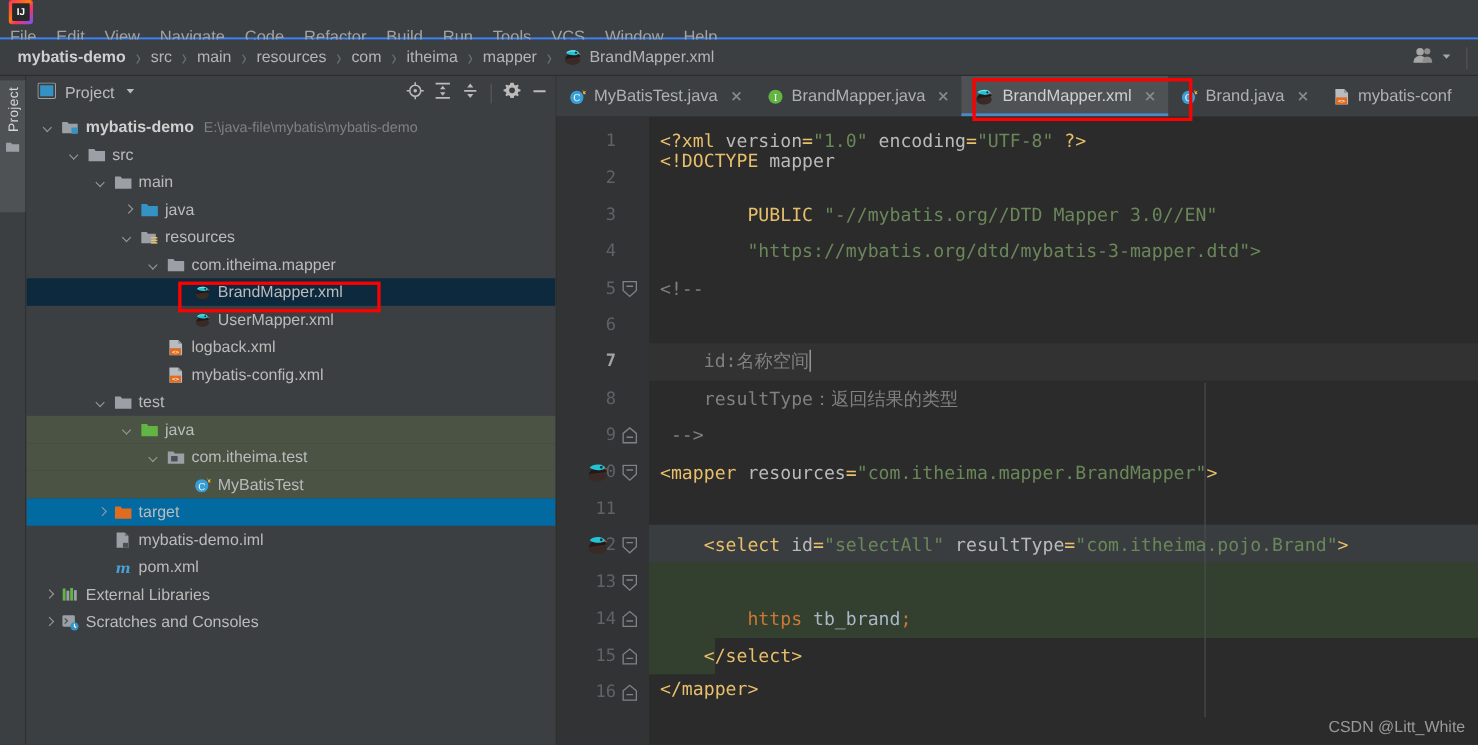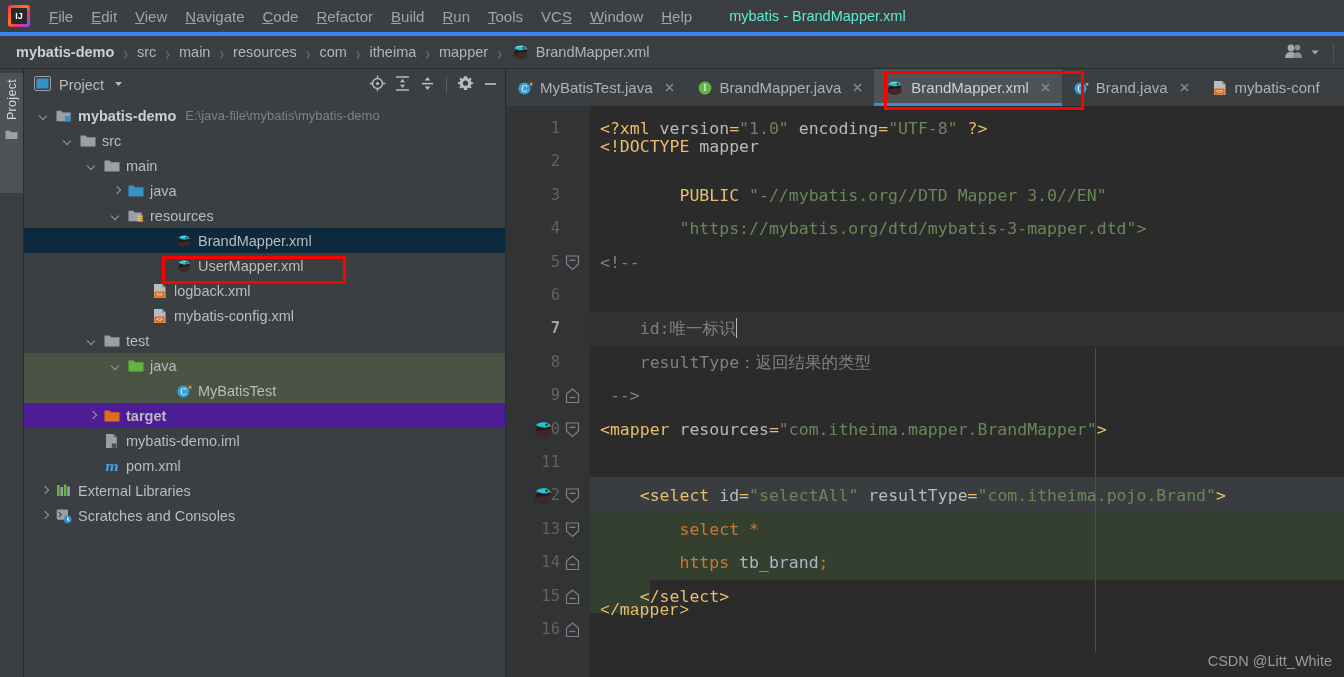--- a/index.html
+++ b/index.html
@@ -8,22 +8,23 @@
     background: #3c3f41;
     font-family: "Liberation Sans", sans-serif;
     overflow: hidden;
     -webkit-font-smoothing: antialiased;
   }
   .app { position: relative; width: 1344px; height: 677px; background: #3c3f41; }
 
   
   .menubar {
     position: absolute; left: 0; top: 0; width: 1344px; height: 36px;
-    background: #3c3f41; display: flex; align-items: center;
-    border-bottom: 4px solid #3b82f6;
+    background: #3c3f41; display: flex; 
+    border-bottom: 2px solid #3b82f6;
+    flex-direction: column;
   }
   .ij-logo {
     width: 22px; height: 22px; margin-left: 8px; margin-right: 10px;
     border-radius: 3px; position: relative; overflow: hidden;
     background: linear-gradient(135deg,#fe315d 0%,#f97a12 45%,#fe315d 60%,#6b57ff 100%);
     flex: 0 0 auto;
   }
   .ij-logo .inner {
     position: absolute; left: 3px; top: 3px; right: 3px; bottom: 3px;
     background: #27282c; border-radius: 1px;
@@ -102,21 +103,21 @@
   }
   .trow {
     height: 25px; display: flex; align-items: center; white-space: nowrap;
     cursor: default; position: relative;
   }
   .trow .label { color: #bbbbbb; font-size: 14.5px; }
   .trow .label.bold { font-weight: bold; color: #cfcfcf; }
   .trow .sub { color: #808080; font-size: 13px; margin-left: 9px; }
   .trow.selected { background: #0d293e; }
   .trow.tinted-green { background: #4b5345; }
-  .trow.tinted-brown { background: #4c1d95; font-weight: bold; }
+  .trow.tinted-brown { background: #0369a1; }
   .arrow {
     width: 13px; height: 13px; display: inline-block; position: relative;
     flex: 0 0 13px;
   }
   .arrow.right::before, .arrow.down::before {
     content: ""; position: absolute; border-style: solid;
     border-color: #9a9a9a;
   }
   .arrow.right::before {
     left: 4px; top: 2.5px; width: 5px; height: 5px;
@@ -418,20 +419,31 @@
           <span class="ic" style="background: none; display: inline-flex; align-items: center;">
             <svg width="17" height="14" viewBox="0 0 17 14">
               <path d="M0.5 1.5 H5.6 L7 3.3 H14.5 V12.5 H0.5 Z" fill="#9aa0a6"></path>
               <rect x="10" y="6.5" width="6" height="1.4" fill="#e8bf6a"></rect>
               <rect x="10" y="9" width="6" height="1.4" fill="#e8bf6a"></rect>
               <rect x="10" y="11.4" width="6" height="1.4" fill="#e8bf6a"></rect>
             </svg>
           </span>
           <span class="label">resources</span>
         </div>
+        <div class="trow">
+          <span class="ind" style="width: 110px;"></span>
+          <span class="arrow down"></span>
+          <span class="ind" style="width: 5px;"></span>
+          <span class="ic" style="background: none; display: inline-flex; align-items: center;">
+            <svg width="16" height="14" viewBox="0 0 16 14">
+              <path d="M0.5 1.5 H5.6 L7 3.3 H15.5 V12.5 H0.5 Z" fill="#9aa0a6"></path>
+            </svg>
+          </span>
+          <span class="label">com.itheima.mapper</span>
+        </div>
         <div class="trow selected">
           <span class="ind" style="width: 134px;"></span>
           <span class="arrow "></span>
           <span class="ind" style="width: 5px;"></span>
           <span class="ic" style="background: none; display: inline-flex; align-items: center;">
             <svg width="19" height="16" viewBox="0 0 19 16">
               <ellipse cx="9.5" cy="10.5" rx="7" ry="4.6" fill="#3a2a26"></ellipse>
               <path d="M2.8 9.5 C4 5.5 8 3.2 12 3.6 C15 3.9 16.8 5.6 16.4 7.6 Z" fill="#241916"></path>
               <path d="M3.5 4.2 C6 1.2 11.5 1 14.6 3 C15.6 3.6 16 4.6 15.2 5.1 C12.3 6.9 6.6 6.6 3.5 4.2 Z" fill="#22c3d6"></path>
               <path d="M4.5 3.6 C7 1.8 11.5 1.8 14 3.4" stroke="#7fe6f2" stroke-width="1" fill="none"></path>
@@ -499,20 +511,32 @@
         <div class="trow tinted-green">
           <span class="ind" style="width: 86px;"></span>
           <span class="arrow down"></span>
           <span class="ind" style="width: 5px;"></span>
           <span class="ic" style="background: none; display: inline-flex; align-items: center;">
             <svg width="16" height="14" viewBox="0 0 16 14">
               <path d="M0.5 1.5 H5.6 L7 3.3 H15.5 V12.5 H0.5 Z" fill="#62b543"></path>
             </svg>
           </span>
           <span class="label">java</span>
+        </div>
+        <div class="trow tinted-green">
+          <span class="ind" style="width: 110px;"></span>
+          <span class="arrow down"></span>
+          <span class="ind" style="width: 5px;"></span>
+          <span class="ic" style="background: none; display: inline-flex; align-items: center;">
+            <svg width="16" height="14" viewBox="0 0 16 14">
+              <path d="M0.5 1.5 H5.6 L7 3.3 H15.5 V12.5 H0.5 Z" fill="#9aa0a6"></path>
+              <rect x="3.5" y="5.5" width="6" height="5" rx="0.8" fill="#4d5052"></rect>
+            </svg>
+          </span>
+          <span class="label">com.itheima.test</span>
         </div>
         <div class="trow tinted-green">
           <span class="ind" style="width: 134px;"></span>
           <span class="arrow "></span>
           <span class="ind" style="width: 5px;"></span>
           <span class="ic" style="background: none; display: inline-flex; align-items: center;">
             <svg width="16" height="16" viewBox="0 0 16 16">
               <circle cx="7.4" cy="8.6" r="6" fill="#389fd6"></circle>
               <text x="7.4" y="12" font-size="8.5" fill="#fff" text-anchor="middle" font-family="DejaVu Serif,serif">C</text>
               <path d="M12.5 1.2 L13.6 3.4 L15.8 2.4 L14.6 4.6 L16 5.4 L13.4 5.6 Z" fill="#f4b942"></path>
@@ -765,29 +789,28 @@
     <div class="code-area" id="code-area">
         <div class="cur-line-hl" style="left: 0px; top: 206.4px; width: 1260px; height: 33.4px;"></div>
         <div class="sql-hl" style="left: 0px; top: 400.8px; width: 1260px; height: 72.8px;"></div>
         <div class="sql-hl" style="left: 0px; top: 473.6px; width: 60px; height: 33.4px;"></div>
         <div class="select-hl" style="left: 0px; top: 371.4px; width: 1260px; height: 33.4px;"></div>
         <div class="line" style="position: absolute; z-index: 3; left: 10px; top: 6px;"><span class="t-tag">&lt;?xml </span><span class="t-attr">version</span><span class="t-tag">=</span><span class="t-str">"1.0"</span><span class="t-plain"> </span><span class="t-attr">encoding</span><span class="t-tag">=</span><span class="t-str">"UTF-8"</span><span class="t-tag"> ?&gt;</span></div>
         <div class="line" style="position: absolute; z-index: 3; left: 10px; top: 24px;"><span class="t-doctype">&lt;!DOCTYPE </span><span class="t-attr">mapper</span></div>
         <div class="line" style="position: absolute; z-index: 3; left: 10px; top: 72.8px;"><span class="t-plain">        </span><span class="t-doctype">PUBLIC </span><span class="t-str">"-//mybatis.org//DTD Mapper 3.0//EN"</span></div>
         <div class="line" style="position: absolute; z-index: 3; left: 10px; top: 106.2px;"><span class="t-plain">        </span><span class="t-str">"https://mybatis.org/dtd/mybatis-3-mapper.dtd"&gt;</span></div>
         <div class="line" style="position: absolute; z-index: 3; left: 10px; top: 139.6px;"><span class="t-comment">&lt;!--</span></div>
-        <div class="line" style="position: absolute; z-index: 3; left: 10px; top: 206.4px;"><span class="t-comment">    id:唯一标识</span><span class="caret"></span></div>
+        <div class="line" style="position: absolute; z-index: 3; left: 10px; top: 206.4px;"><span class="t-comment">    id:名称空间</span><span class="caret"></span></div>
         <div class="line" style="position: absolute; z-index: 3; left: 10px; top: 239.8px;"><span class="t-comment">    resultType：返回结果的类型</span></div>
         <div class="line" style="position: absolute; z-index: 3; left: 10px; top: 273.2px;"><span class="t-comment"> --&gt;</span></div>
         <div class="line" style="position: absolute; z-index: 3; left: 10px; top: 306.6px;"><span class="t-tag">&lt;mapper </span><span class="t-attr">resources</span><span class="t-tag">=</span><span class="t-str">"com.itheima.mapper.BrandMapper"</span><span class="t-tag">&gt;</span></div>
         <div class="line" style="position: absolute; z-index: 3; left: 10px; top: 340px;"></div>
         <div class="line" style="position: absolute; z-index: 3; left: 10px; top: 373.4px;"><span class="t-plain">    </span><span class="t-tag">&lt;select </span><span class="t-attr">id</span><span class="t-tag">=</span><span class="t-str">"selectAll"</span><span class="t-plain"> </span><span class="t-attr">resultType</span><span class="t-tag">=</span><span class="t-str">"com.itheima.pojo.Brand"</span><span class="t-tag">&gt;</span></div>
-        <div class="line" style="position: absolute; z-index: 3; left: 10px; top: 406.8px;"><span class="t-plain">        </span><span class="t-kw">select </span><span class="t-kw">*</span></div>
         <div class="line" style="position: absolute; z-index: 3; left: 10px; top: 440.2px;"><span class="t-plain">        </span><span class="t-kw">https </span><span class="t-plain">tb_brand</span><span class="t-kw">;</span></div>
         <div class="line" style="position: absolute; z-index: 3; left: 10px; top: 473.6px;"><span class="t-plain">    </span><span class="t-tag">&lt;/select&gt;</span></div>
-        <div class="line" style="position: absolute; z-index: 3; left: 10px; top: 488px; font-family: Liberation Mono, monospace;"><span class="t-tag">&lt;/mapper&gt;</span></div>
+        <div class="line" style="position: absolute; z-index: 3; left: 10px; top: 504px;"><span class="t-tag">&lt;/mapper&gt;</span></div>
       </div>
     <div class="vline"></div>
 
   </div>
 
   <div class="watermark">CSDN @Litt_White</div>
 </div>
 
 </body></html>

